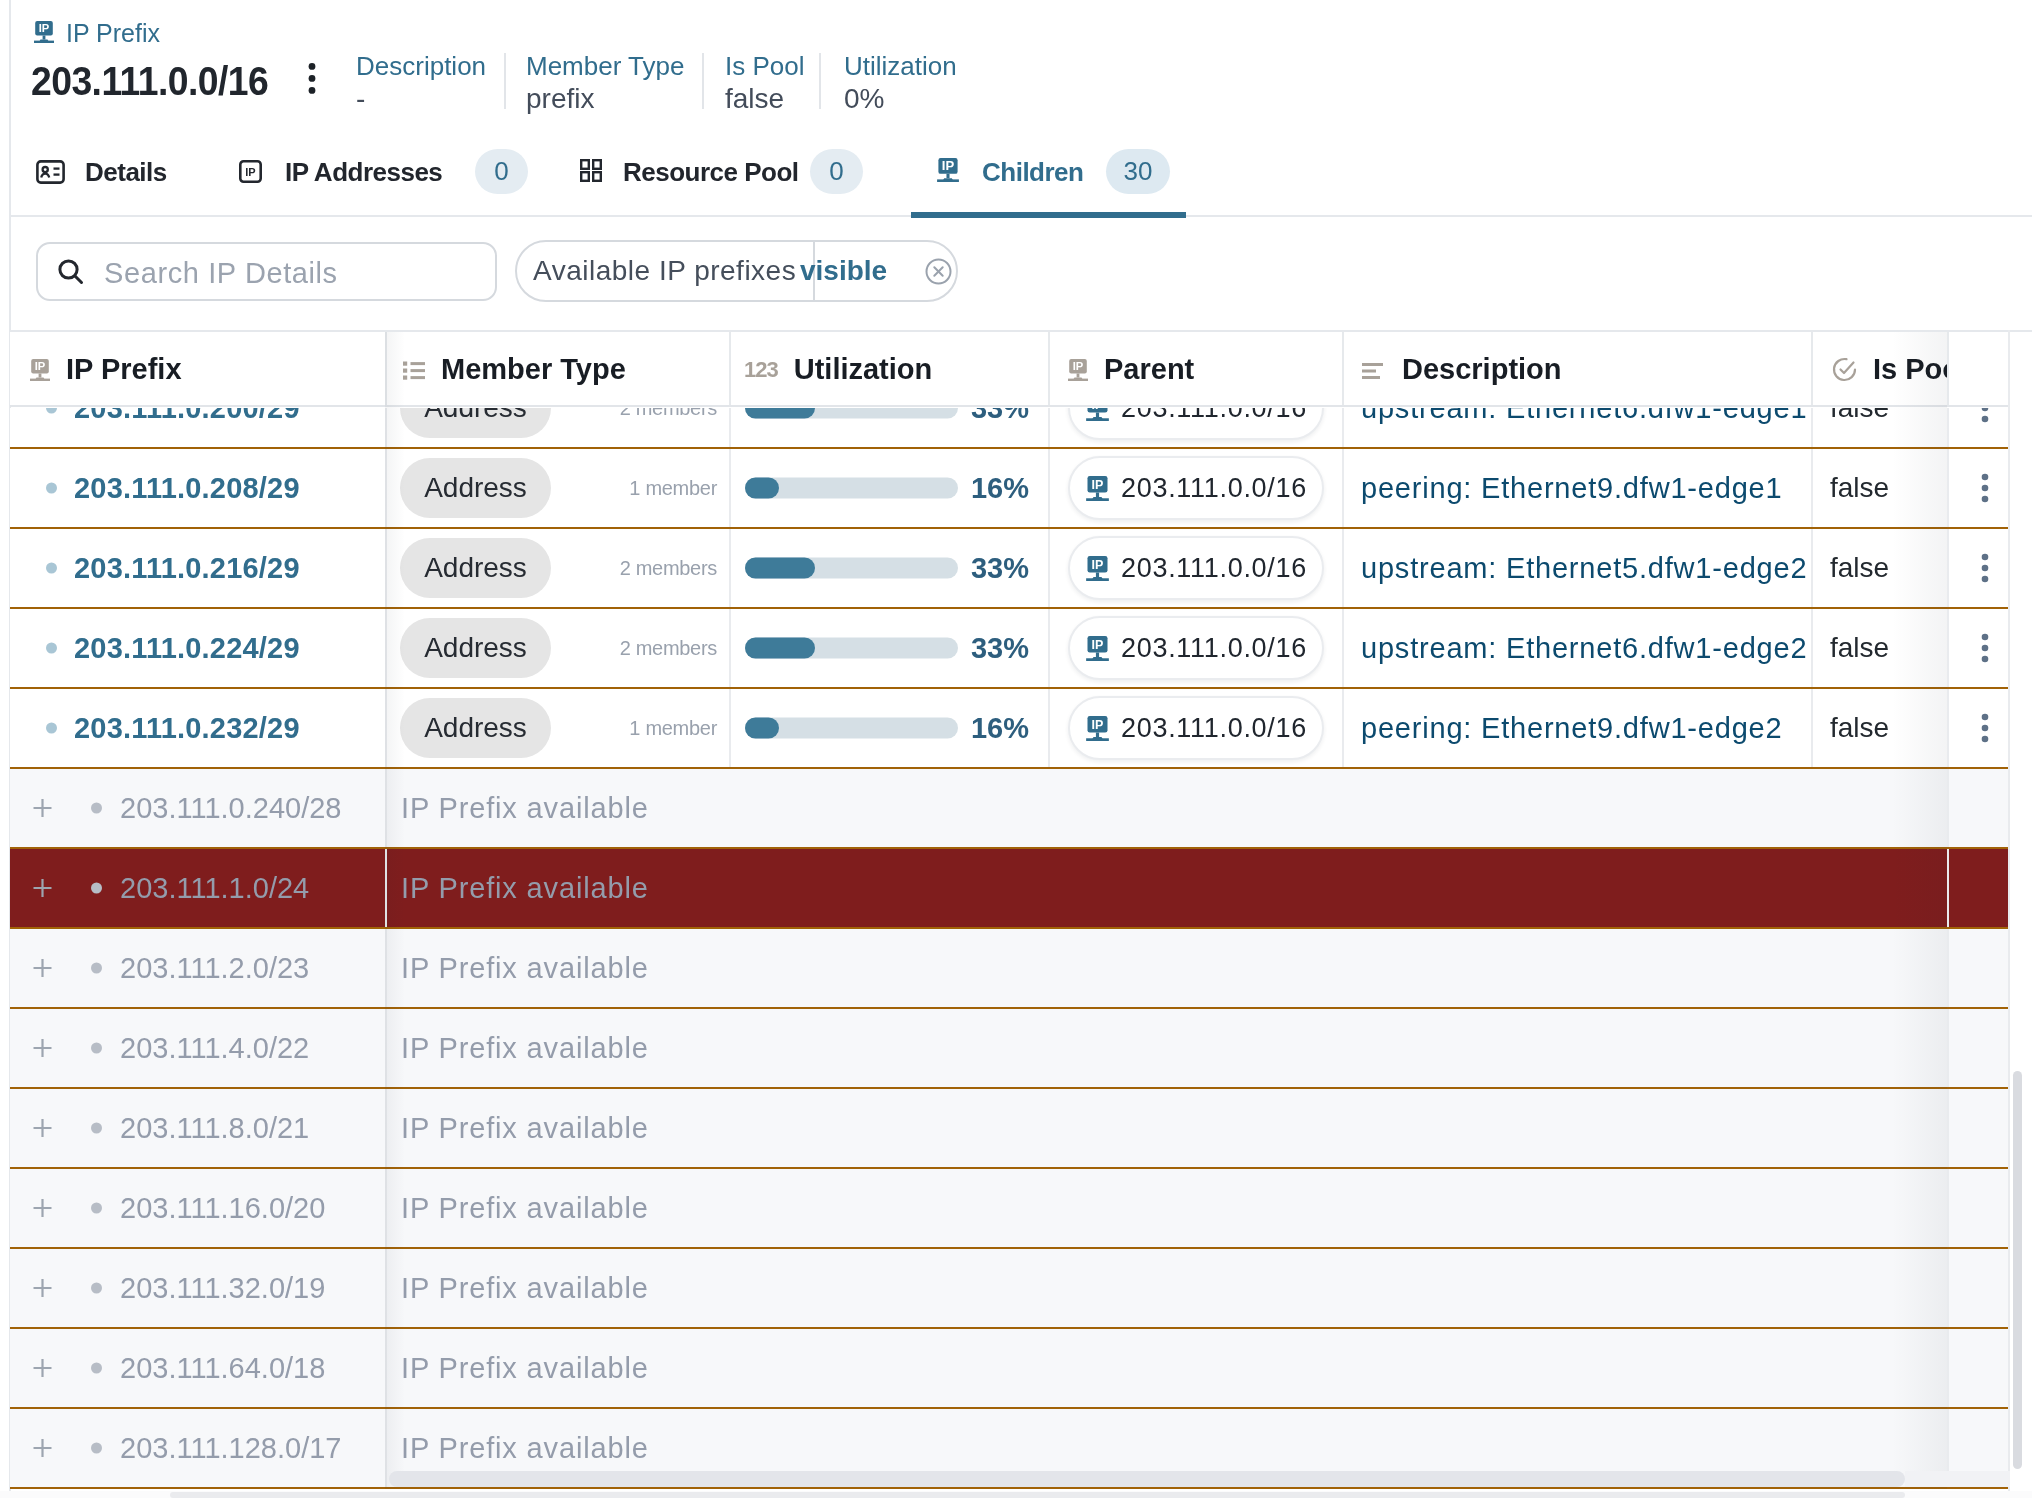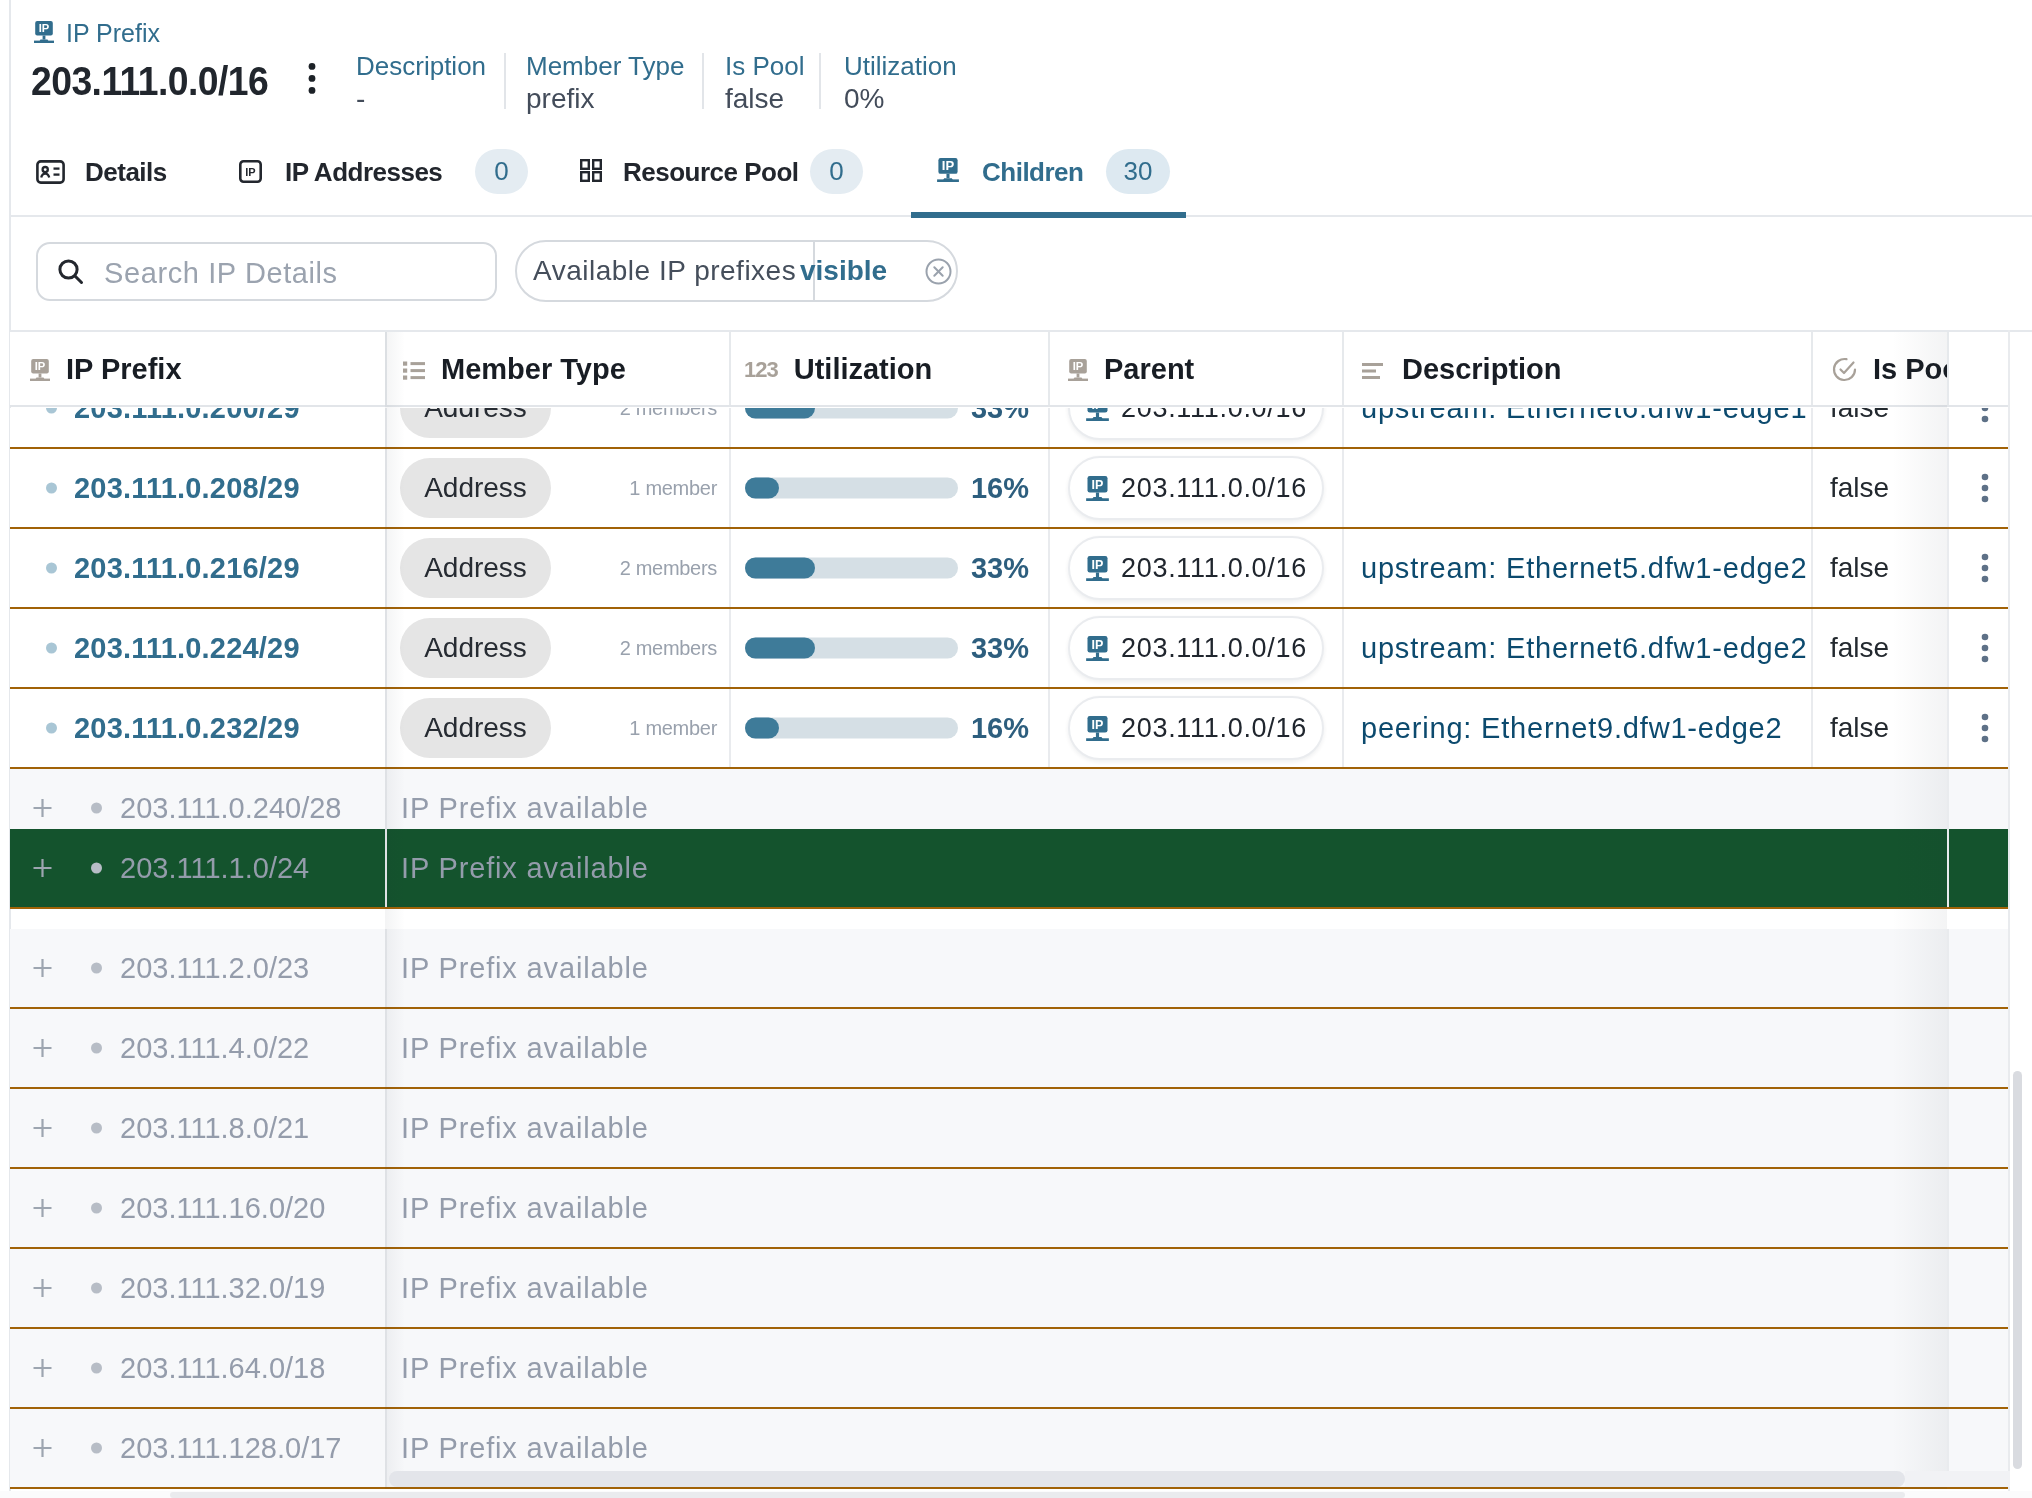--- a/index.html
+++ b/index.html
@@ -183,20 +183,21 @@
         <div class="ppill vcenter">
           <svg width="23" height="25" viewBox="0 0 20 22" style="display:block">
 <rect x="1.2" y="0" width="17.6" height="14.5" rx="2" fill="#316d8d"></rect>
 <text x="10" y="11" font-family="Liberation Sans" font-size="11" font-weight="bold" fill="#fff" text-anchor="middle">IP</text>
 <rect x="8.6" y="14.5" width="2.8" height="4" fill="#316d8d"></rect>
 <path d="M6.5 18.5 L13.5 18.5 L15 21 L5 21 Z" fill="#316d8d"></path>
 <rect x="0" y="19.6" width="20" height="2.4" fill="#316d8d"></rect>
 </svg>
           <span>203.111.0.0/16</span>
         </div>
+        <div class="desc vcenter">peering: Ethernet9.dfw1-edge1</div>
         <div class="fcell vcenter">false</div>
         <div class="abs vcenter" style="left:1970px">
           <svg width="10" height="32.6" viewBox="0 0 10 32.6" style="display:block">
 <circle cx="5" cy="5.3" r="3.3" fill="#5e7187"></circle>
 <circle cx="5" cy="16.3" r="3.3" fill="#5e7187"></circle>
 <circle cx="5" cy="27.3" r="3.3" fill="#5e7187"></circle>
 </svg>
         </div>
         <div class="cb" style="left:375px"></div>
         <div class="cb" style="left:719px"></div>
@@ -316,21 +317,21 @@
 <line x1="9.5" y1="0.5" x2="9.5" y2="18.5" stroke="#9da5b0" stroke-width="2.2"></line>
 <line x1="0.5" y1="9.5" x2="18.5" y2="9.5" stroke="#9da5b0" stroke-width="2.2"></line>
 </svg>
         </div>
         <div class="abs vcenter" style="left:81px;width:11px;height:11px;border-radius:50%;background:#b7bdc6"></div>
         <div class="availpfx vcenter">203.111.0.240/28</div>
         <div class="availtx vcenter">IP Prefix available</div>
         <div class="cb" style="left:375px"></div>
         <div class="cb" style="left:1937px"></div>
       </div>
-      <div class="row" style="top:421px;background:#14532d">
+      <div class="row" style="top:441px;background:#7f1d1d">
         <div class="abs vcenter" style="left:23px">
           <svg width="19" height="19" viewBox="0 0 19 19" style="display:block">
 <line x1="9.5" y1="0.5" x2="9.5" y2="18.5" stroke="#9da5b0" stroke-width="2.2"></line>
 <line x1="0.5" y1="9.5" x2="18.5" y2="9.5" stroke="#9da5b0" stroke-width="2.2"></line>
 </svg>
         </div>
         <div class="abs vcenter" style="left:81px;width:11px;height:11px;border-radius:50%;background:#b7bdc6"></div>
         <div class="availpfx vcenter">203.111.1.0/24</div>
         <div class="availtx vcenter">IP Prefix available</div>
         <div class="cb" style="left:375px"></div>

